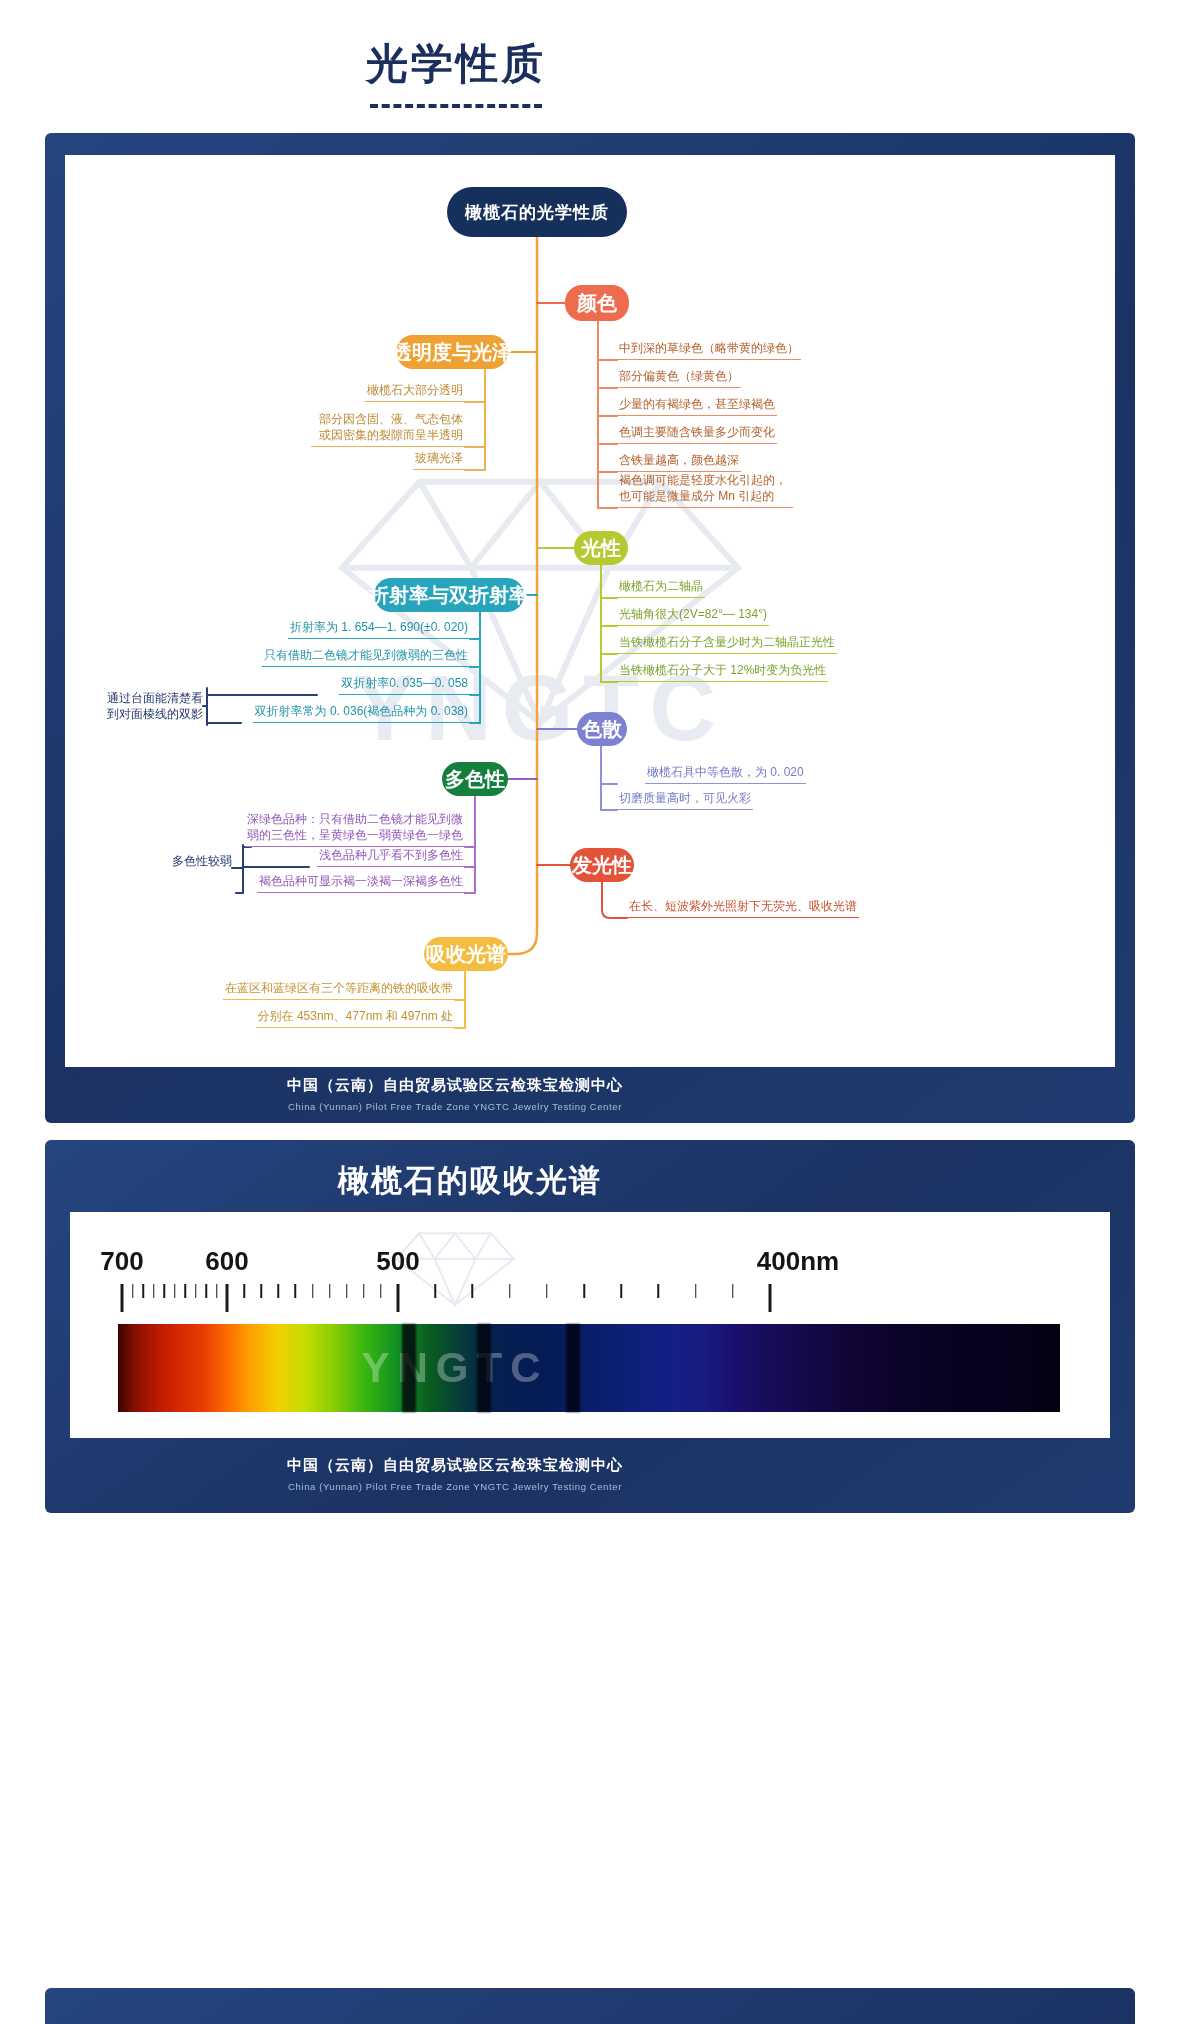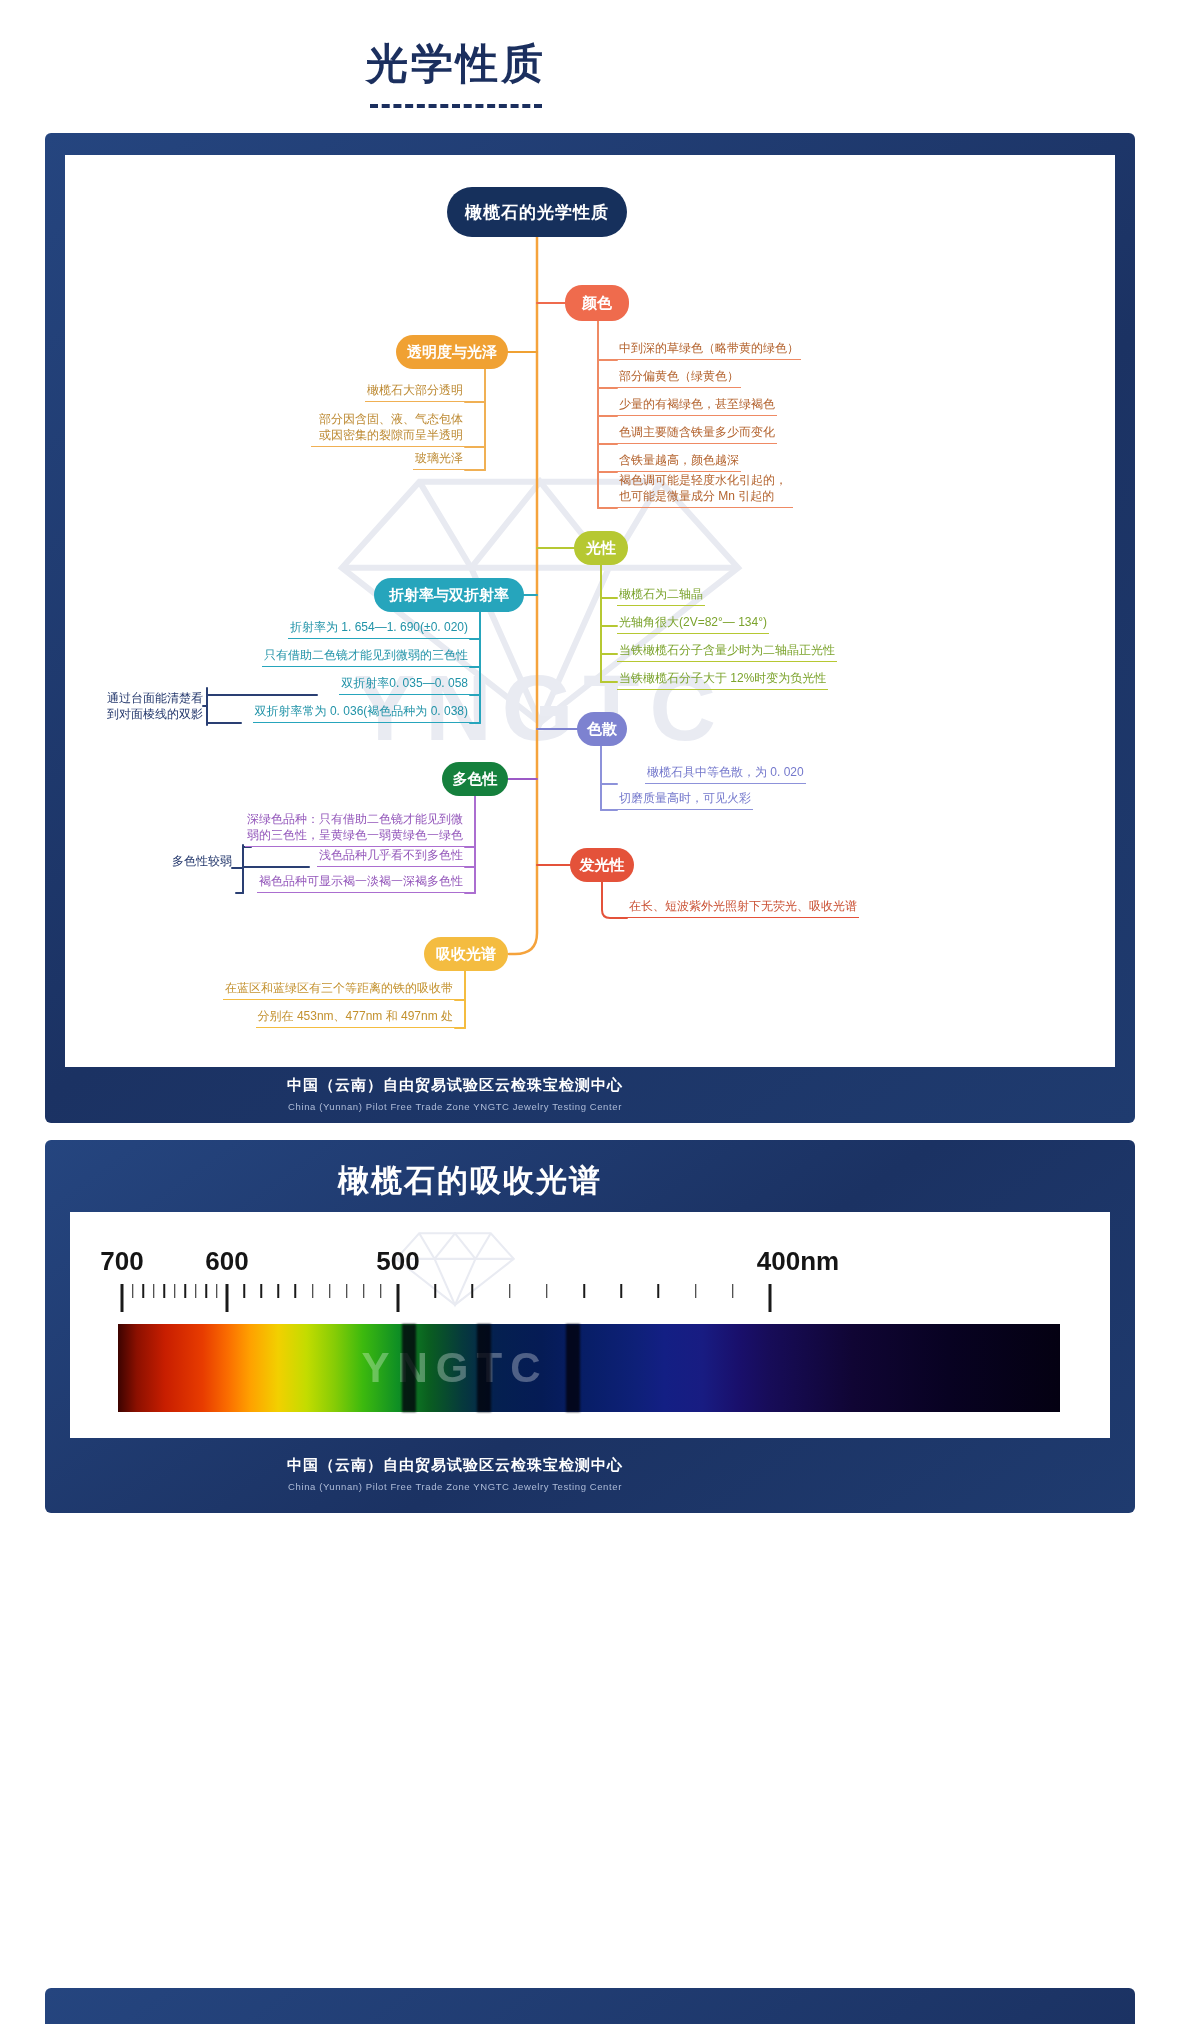--- a/index.html
+++ b/index.html
@@ -27,33 +27,33 @@
   .card-footer{position:absolute;left:410px;transform:translateX(-50%);text-align:center;white-space:nowrap;}
   .footer-cn{font-size:15px;font-weight:bold;color:#ffffff;letter-spacing:1px;}
   .footer-en{font-size:9.5px;color:#aebcd8;letter-spacing:.6px;margin-top:6px;}
 
   
   .connectors{position:absolute;left:0;top:0;width:1050px;height:912px;}
   .connectors path{fill:none;stroke-width:2;stroke-linecap:round;}
   .connectors .trunk{stroke-width:2.5;}
 
   .node{position:absolute;display:flex;align-items:center;justify-content:center;
-    color:#fff;font-weight:bold;font-size:15px;border-radius:17px;box-sizing:border-box;
+    color:#fff;font-weight:bold;font-size:20px;border-radius:17px;box-sizing:border-box;
     white-space:nowrap;}
   .root-node{position:absolute;left:382px;top:32px;width:180px;height:50px;
     background:#16305c;border-radius:25px;display:flex;align-items:center;justify-content:center;
     color:#fff;font-weight:bold;font-size:17px;letter-spacing:1px;}
 
   .leaf{position:absolute;font-size:12px;line-height:16px;padding:0 2px 3px 2px;
     border-bottom:1.6px solid;white-space:nowrap;}
   .leaf.wrap{white-space:normal;}
   .leaf.ralign{text-align:right;}
   .c-color {color:#b3622d;border-color:#ef8a64;}
   .c-transp{color:#bd8a33;border-color:#f0b054;}
-  .c-optic {color:#7ba32c;border-color:#b6c832;margin-top:8px;}
+  .c-optic {color:#7ba32c;border-color:#b6c832;}
   .c-ri    {color:#2193a8;border-color:#26a5bc;}
   .c-disp  {color:#7478cc;border-color:#8d92da;}
   .c-pleo  {color:#9356ba;border-color:#ab6ed0;}
   .c-lumi  {color:#c94f32;border-color:#e4523a;}
   .c-spec  {color:#c3912e;border-color:#f4bc40;}
 
   .annotation{position:absolute;font-size:12px;line-height:16px;color:#22366b;}
 
   
   .wm1{position:absolute;left:255px;top:275px;width:440px;text-align:center;pointer-events:none;}

